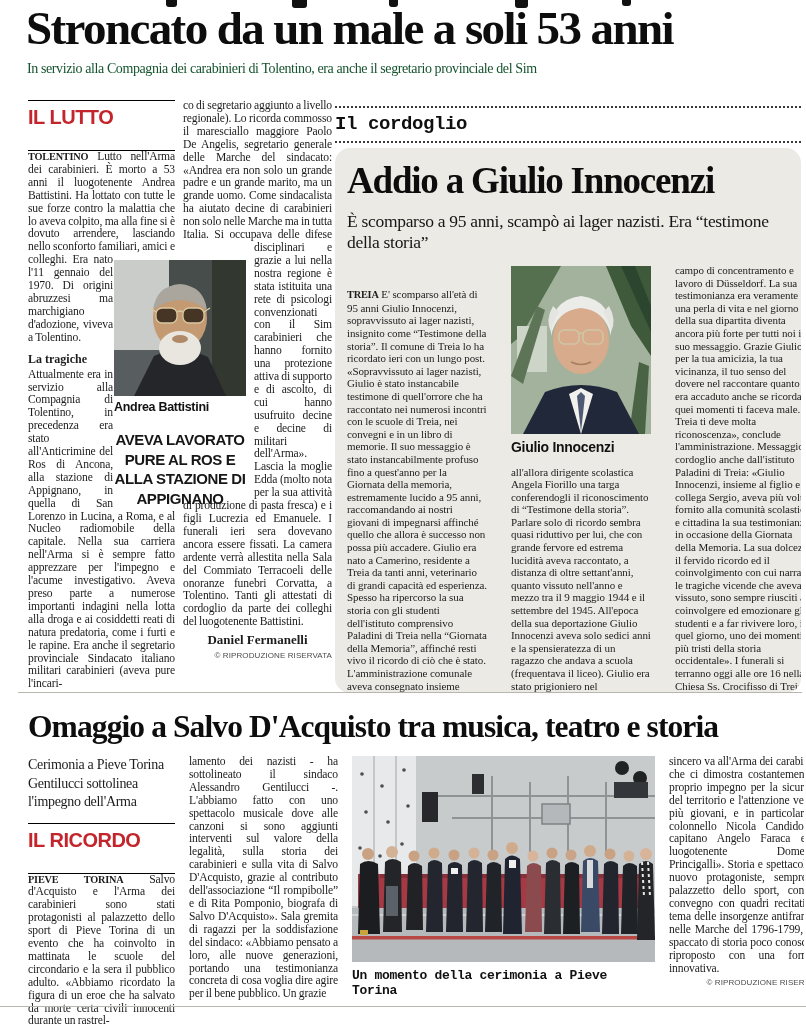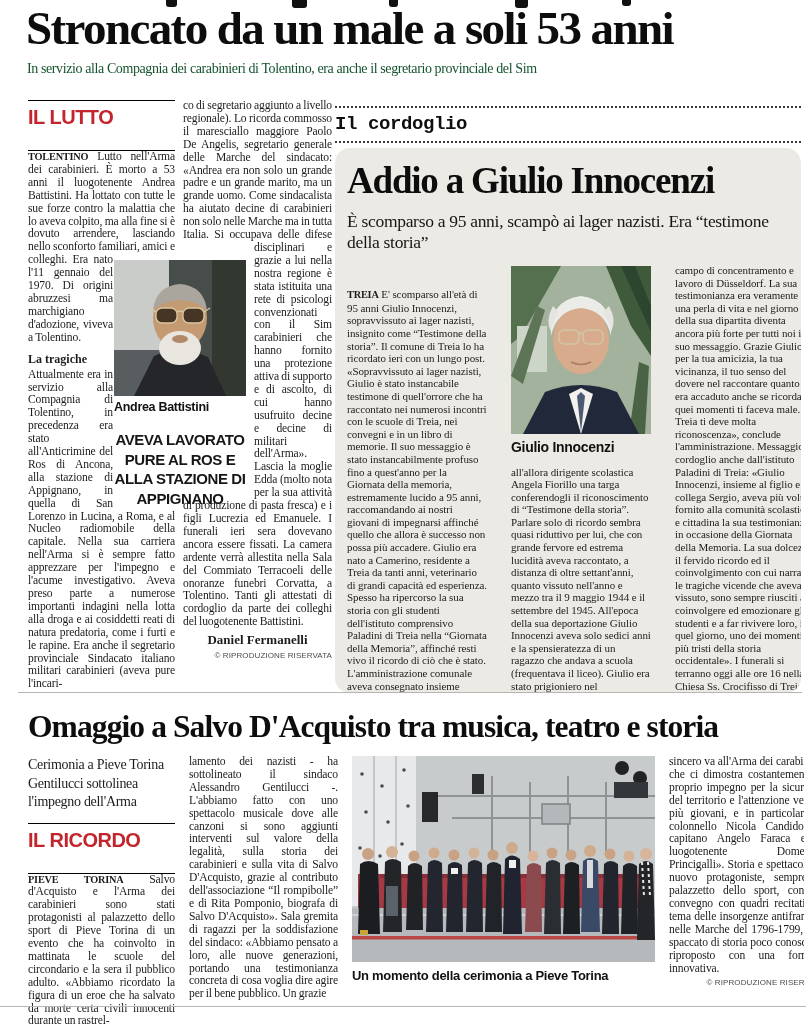--- a/index.html
+++ b/index.html
@@ -65,21 +65,21 @@
   
   .rule-h { position:absolute; background:#b9b6b0; }
   
   #ricordo { position:absolute; left:28px; top:709px; width:776px; height:320px; overflow:hidden; }
   .ric-headline { font-size:31.5px; font-weight:700; letter-spacing:-0.9px; color:#0d0d0d;
                   margin-bottom:11px; white-space:nowrap; }
   #ricordo .cols { display:flex; gap:14px; align-items:flex-start; }
   .standfirst { font-size:14px; line-height:18.5px; letter-spacing:-0.3px; margin-bottom:11px; }
   .c155 { width:155px; flex:0 0 155px; }
   .photo-col { width:303px; flex:0 0 303px; }
-  .ric-caption { font-family:Liberation Sans, sans-serif; font-weight:700;
+  .ric-caption { font-family:Liberation Mono, monospace; font-weight:700;
                  font-size:13px; letter-spacing:-0.3px; margin-top:6px; color:#111; }
   svg { display:block; }
 </style>
 </head>
 <body>
 
 <div id="page">
 
   <div class="cutfrag" style="left:166px;width:11px;height:7px;"></div>
   <div class="cutfrag" style="left:292px;width:15px;height:8px;"></div>

